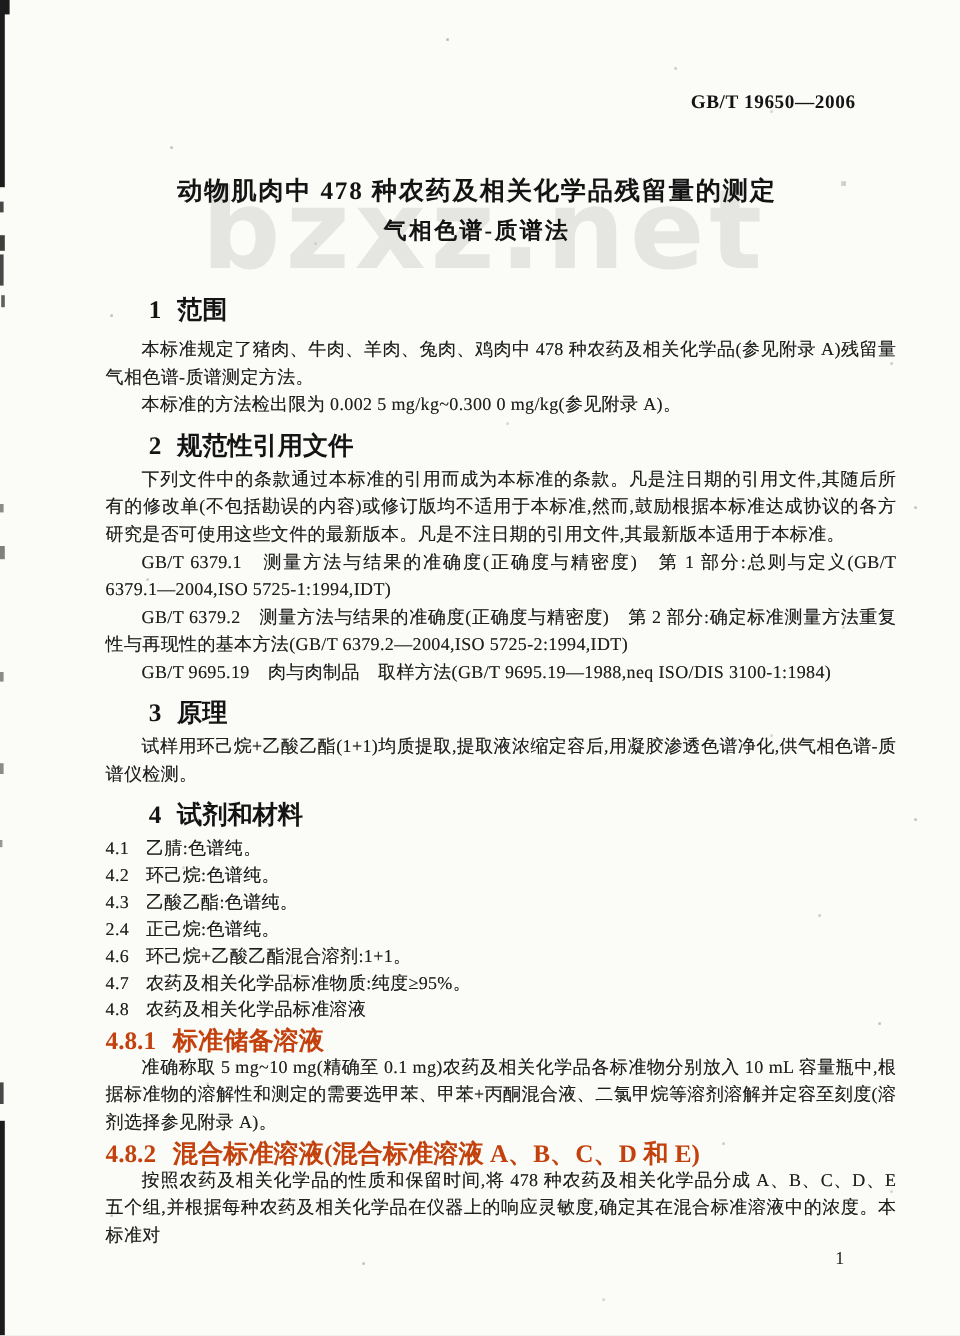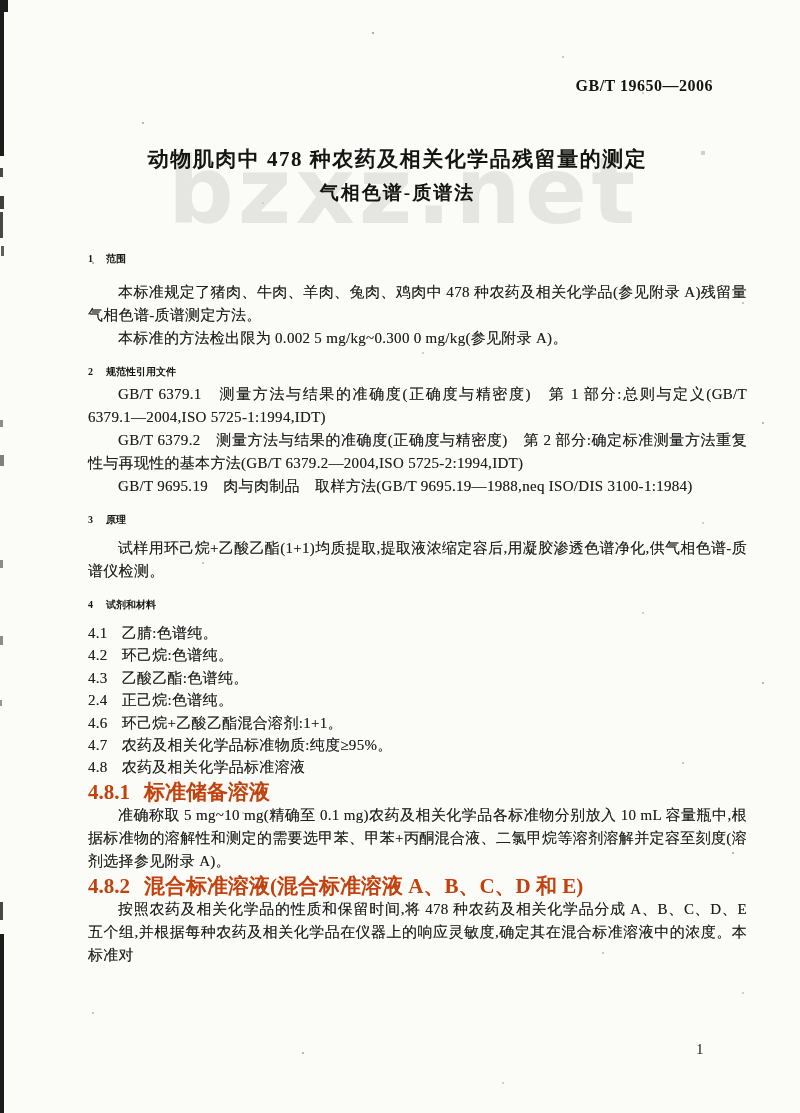--- a/index.html
+++ b/index.html
@@ -56,21 +56,21 @@
     font-size: 92px; font-weight: bold; letter-spacing: 4px;
     color: #c7c7c5; opacity: .42; z-index: 0;
     user-select: none; white-space: nowrap;
   }
   .content {
     position: absolute; left: 88px; top: 0; width: 659px; z-index: 1;
   }
   .title-block { margin-top: 144px; text-align: center; transform: translateX(-20px); }
   .title-l1 { font-size: 21px; font-weight: bold; letter-spacing: 1.5px; line-height: 30px; color: #141414; }
   .title-l2 { font-size: 19px; font-weight: bold; letter-spacing: 2px; line-height: 28px; margin-top: 5px; color: #141414; }
-  .h { font-size: 10px; font-weight: bold; line-height: 23px; color: #141414; }
+  .h { font-size: 21px; font-weight: bold; line-height: 23px; color: #141414; margin-left: 36px; }
   .hnum { margin-right: 13px; }
   .p {
     font-size: 15px; line-height: 23px; letter-spacing: .3px;
     text-align: justify; text-indent: 2em; margin: 0;
     text-shadow: 0 0 .4px rgba(30,30,30,.55);
   }
   .mt-h1 { margin-top: 40px; }
   .mt-sec { margin-top: 10px; }
   .mt-p { margin-top: 11px; }
   .mt-p-sm { margin-top: 6px; }
@@ -114,20 +114,21 @@
     <div class="title-block">
       <div class="title-l1">动物肌肉中 478 种农药及相关化学品残留量的测定</div>
       <div class="title-l2">气相色谱-质谱法</div>
     </div>
 
     <div class="h mt-h1"><span class="hnum">1</span><span>范围</span></div>
     <p class="p mt-p">本标准规定了猪肉、牛肉、羊肉、兔肉、鸡肉中 478 种农药及相关化学品(参见附录 A)残留量气相色谱-质谱测定方法。</p>
     <p class="p">本标准的方法检出限为 0.002 5 mg/kg~0.300 0 mg/kg(参见附录 A)。</p>
 
     <div class="h mt-sec"><span class="hnum">2</span><span>规范性引用文件</span></div>
+    <p class="p mt-p-sm">下列文件中的条款通过本标准的引用而成为本标准的条款。凡是注日期的引用文件,其随后所有的修改单(不包括勘误的内容)或修订版均不适用于本标准,然而,鼓励根据本标准达成协议的各方研究是否可使用这些文件的最新版本。凡是不注日期的引用文件,其最新版本适用于本标准。</p>
     <p class="p">GB/T 6379.1　测量方法与结果的准确度(正确度与精密度)　第 1 部分:总则与定义(GB/T 6379.1—2004,ISO 5725-1:1994,IDT)</p>
     <p class="p">GB/T 6379.2　测量方法与结果的准确度(正确度与精密度)　第 2 部分:确定标准测量方法重复性与再现性的基本方法(GB/T 6379.2—2004,ISO 5725-2:1994,IDT)</p>
     <p class="p">GB/T 9695.19　肉与肉制品　取样方法(GB/T 9695.19—1988,neq ISO/DIS 3100-1:1984)</p>
 
     <div class="h mt-sec"><span class="hnum">3</span><span>原理</span></div>
     <p class="p mt-p-sm">试样用环己烷+乙酸乙酯(1+1)均质提取,提取液浓缩定容后,用凝胶渗透色谱净化,供气相色谱-质谱仪检测。</p>
 
     <div class="h mt-sec"><span class="hnum">4</span><span>试剂和材料</span></div>
 
     <div class="clauses">

